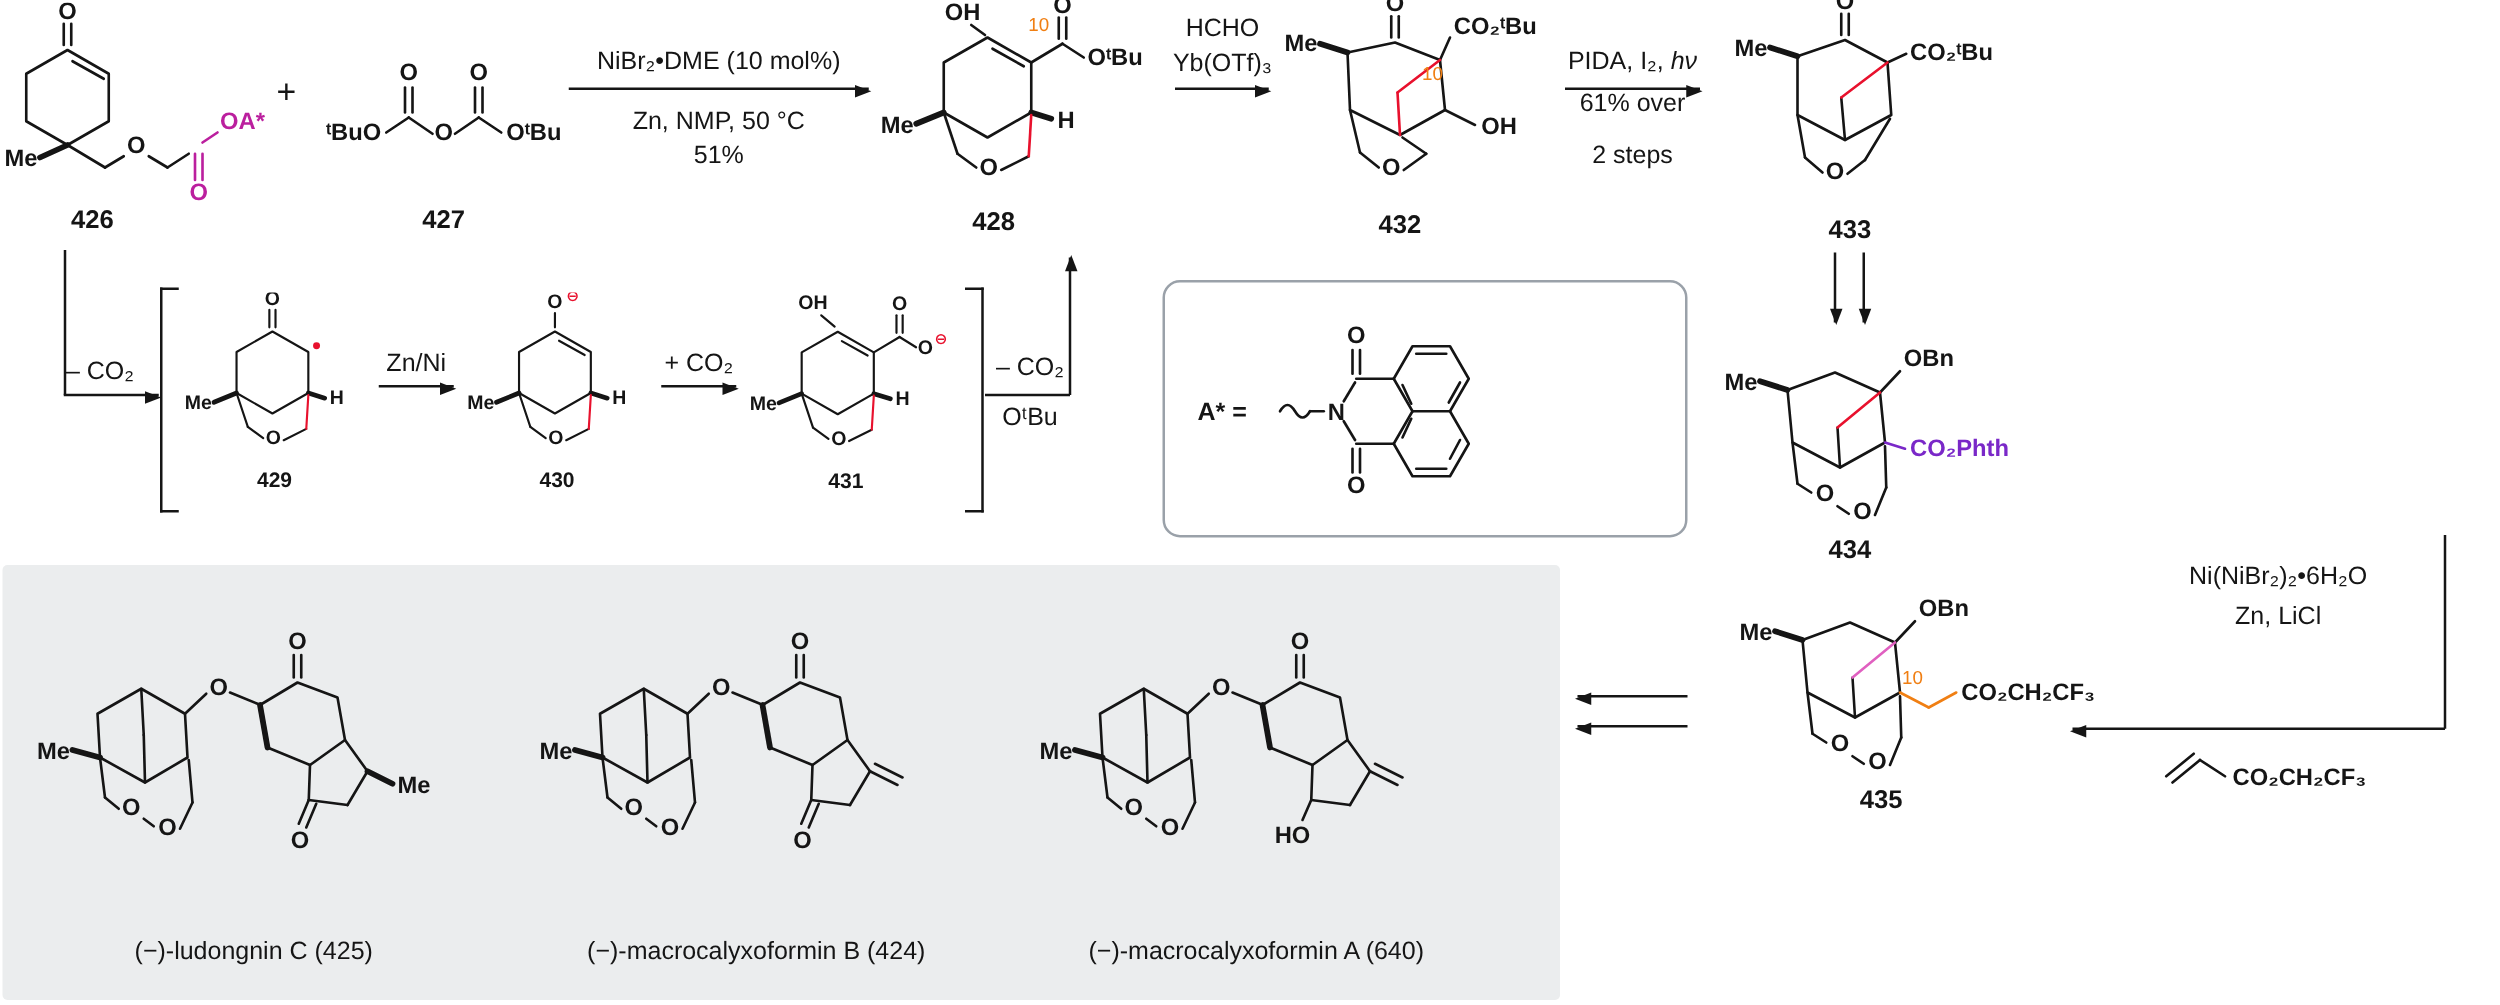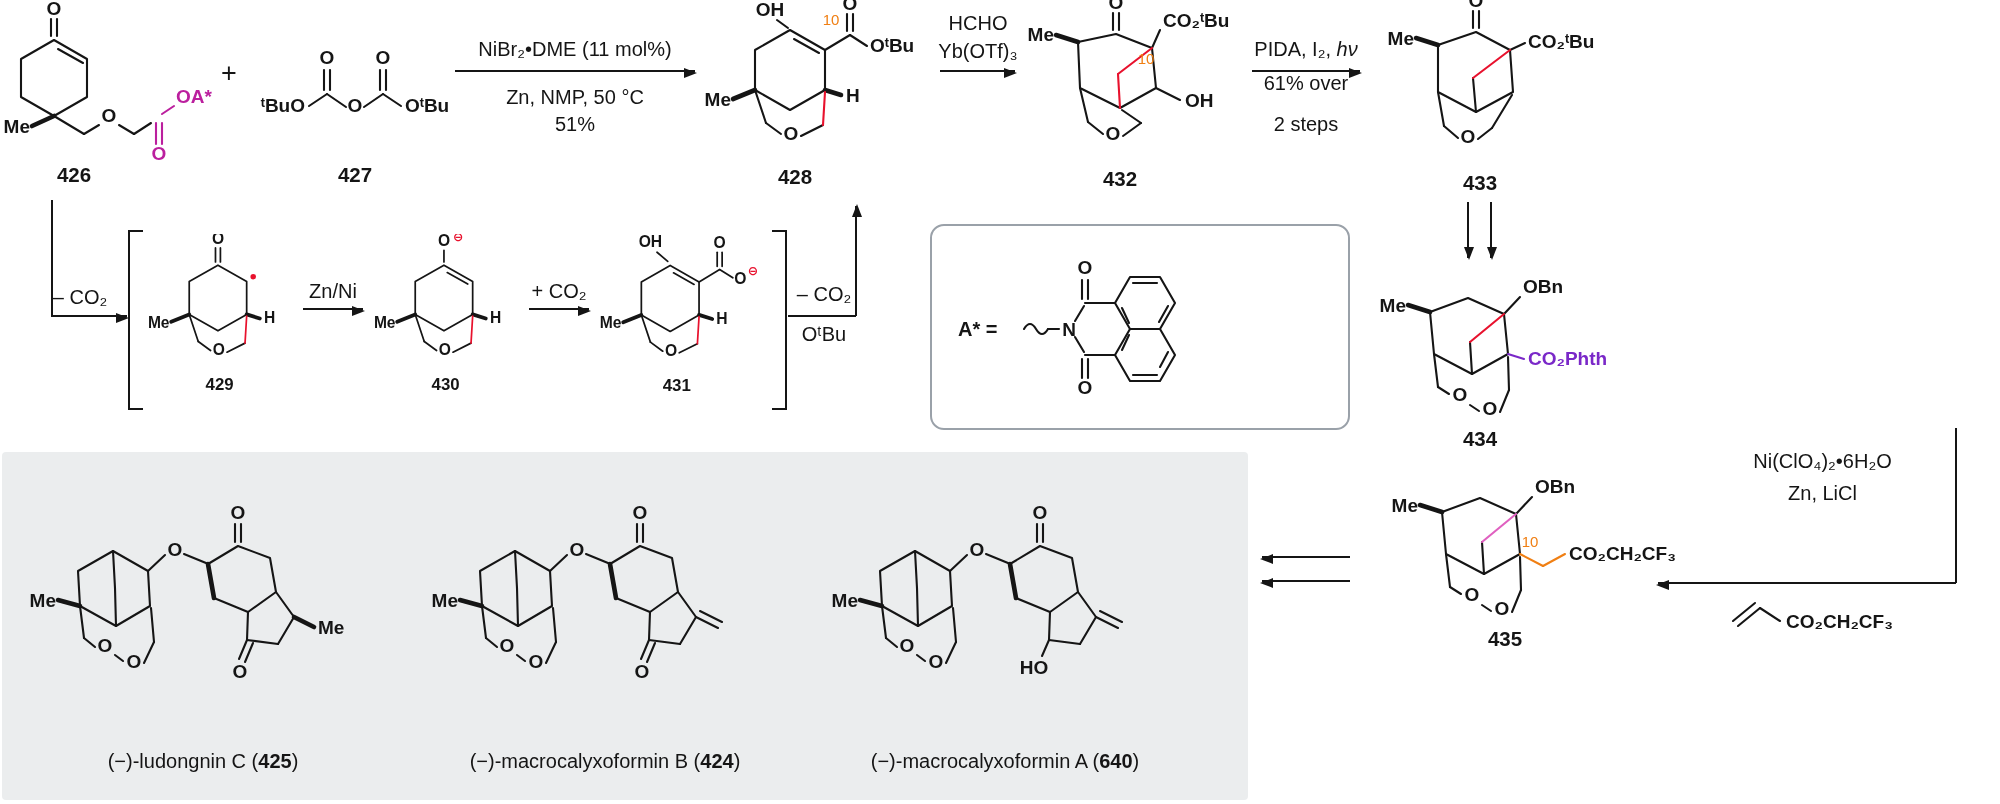--- a/index.html
+++ b/index.html
@@ -20,21 +20,21 @@
   .al   { font-size:19px; font-weight:700; }
   .loc  { font-size:15px; fill:#f07f13; font-weight:400; }
   .num  { font-size:20.5px; font-weight:700; }
   .mi   { font-size:15px; fill:#e8112d; font-weight:700; }
   .magt { fill:#bb1f9e; }
   .purt { fill:#7a28c8; }
 
   .cond { position:absolute; font-size:20px; text-align:center; white-space:nowrap; }
   .plus { position:absolute; font-size:27px; font-weight:400; text-align:center; }
   .caption { position:absolute; width:380px; text-align:center; font-size:20px; white-space:nowrap; }
-  .caption b { font-weight:700; }
+  .caption b { font-weight:400; }
 
   
   .arr { position:absolute; }
   .arr-r { height:0; border-top:2.4px solid #151515; }
   .arr-r::after  { content:""; position:absolute; right:-2px; top:-4.5px; width:0; height:0;
                    border-left:13px solid #151515; border-top:5.7px solid transparent; border-bottom:5.7px solid transparent; }
   .arr-l { height:0; border-top:2.4px solid #151515; }
   .arr-l::before { content:""; position:absolute; left:-2px; top:-4.5px; width:0; height:0;
                    border-right:13px solid #151515; border-top:5.7px solid transparent; border-bottom:5.7px solid transparent; }
   .arr-u { width:0; border-left:2.4px solid #151515; }
@@ -102,21 +102,21 @@
     </g>
     <text class="al" x="50" y="106" text-anchor="end">ᵗBuO</text>
     <text class="al" x="72" y="58" text-anchor="middle">O</text>
     <text class="al" x="100" y="106" text-anchor="middle">O</text>
     <text class="al" x="128" y="58" text-anchor="middle">O</text>
     <text class="al" x="150" y="106" text-anchor="start">OᵗBu</text>
     <text class="num" x="100" y="176" text-anchor="middle">427</text>
   </svg>
 
   <div class="arr arr-r" style="left:455px;top:70px;width:240px"></div>
-  <div class="cond" style="left:445px;top:38px;width:260px">NiBr₂•DME (11 mol%)</div>
+  <div class="cond" style="left:445px;top:38px;width:260px">NiBr₂•DME (10 mol%)</div>
   <div class="cond" style="left:445px;top:86px;width:260px">Zn, NMP, 50 °C</div>
   <div class="cond" style="left:445px;top:113px;width:260px">51%</div>
 
   <svg class="abs" style="left:700px;top:0px" width="235" height="190" viewBox="0 0 235 190">
     <g>
       <path class="b" d="M90,30 L125,50 L125,90 L90,110 L55,90 L55,50 Z"></path>
       <line class="b" x1="77" y1="20" x2="88" y2="28"></line>
       <line class="b" x1="94" y1="39" x2="119" y2="53"></line>
       <line class="b" x1="125" y1="50" x2="150" y2="35"></line>
       <line class="b" x1="147" y1="31" x2="147" y2="14"></line>
@@ -215,21 +215,21 @@
     <text class="al" x="155" y="31" text-anchor="start">OBn</text>
     <text class="al" x="38" y="50" text-anchor="end">Me</text>
     <text class="al purt" x="160" y="103" text-anchor="start">CO₂Phth</text>
     <text class="al" x="92" y="139" text-anchor="middle">O</text>
     <text class="al" x="122" y="153" text-anchor="middle">O</text>
     <text class="num" x="112" y="184" text-anchor="middle">434</text>
   </svg>
 
   <div class="lv" style="left:1955px;top:428px;height:155px"></div>
   <div class="arr arr-l" style="left:1658px;top:582px;width:298px"></div>
-  <div class="cond" style="left:1700px;top:450px;width:245px">Ni(ClO₄)₂•6H₂O</div>
+  <div class="cond" style="left:1700px;top:450px;width:245px">Ni(NiBr₂)₂•6H₂O</div>
   <div class="cond" style="left:1700px;top:482px;width:245px">Zn, LiCl</div>
 
   <svg class="abs" style="left:1728px;top:590px" width="250" height="52" viewBox="0 0 250 52">
     <g>
       <line class="b" x1="10" y1="36" x2="32" y2="18"></line>
       <line class="b" x1="5" y1="31" x2="27" y2="13"></line>
       <line class="b" x1="32" y1="18" x2="52" y2="31"></line>
     </g>
     <text class="al" x="58" y="38" text-anchor="start">CO₂CH₂CF₃</text>
   </svg>

